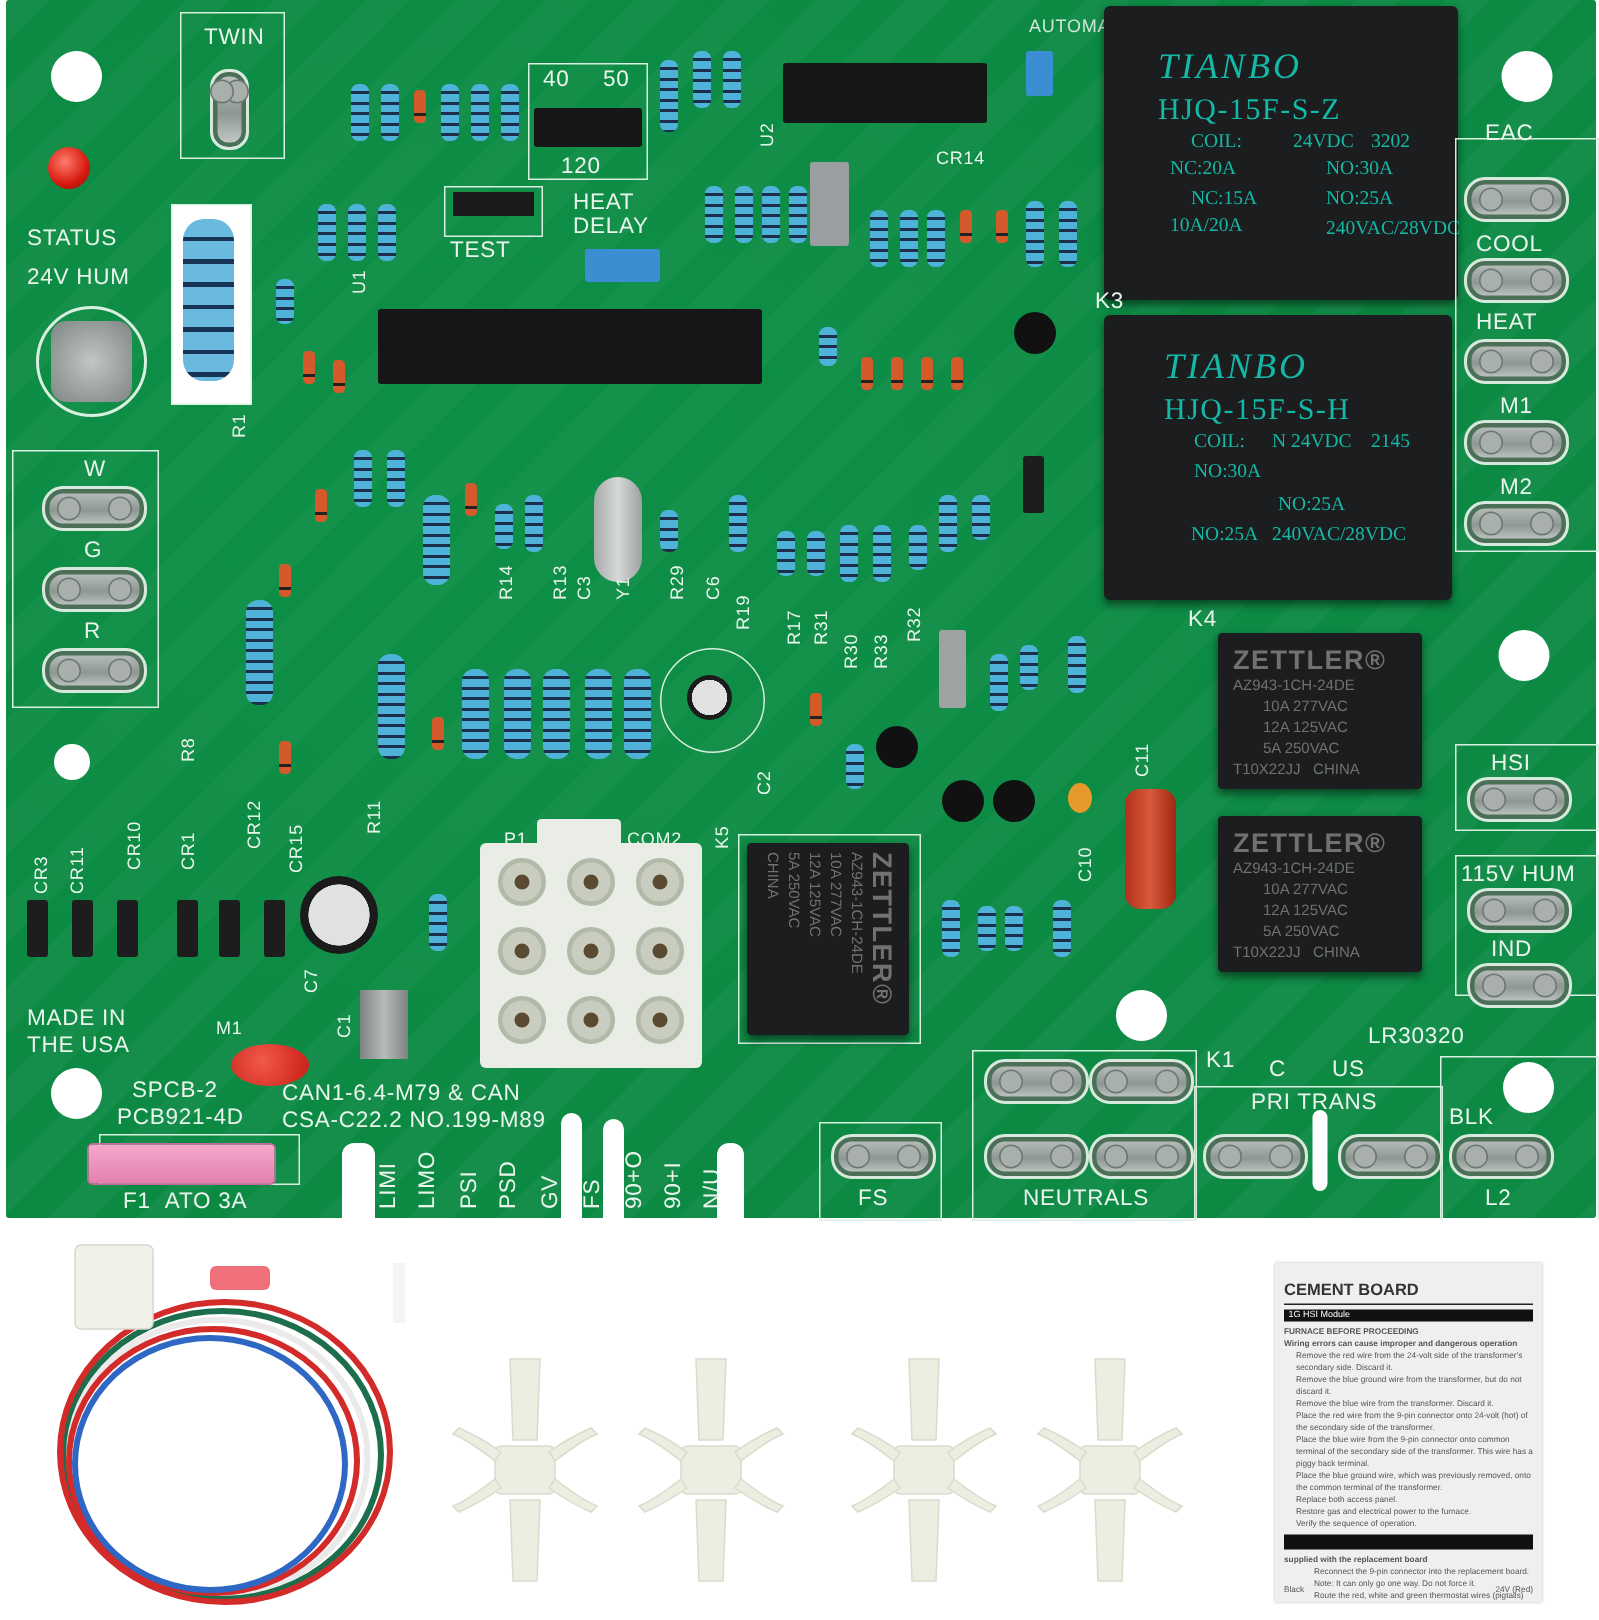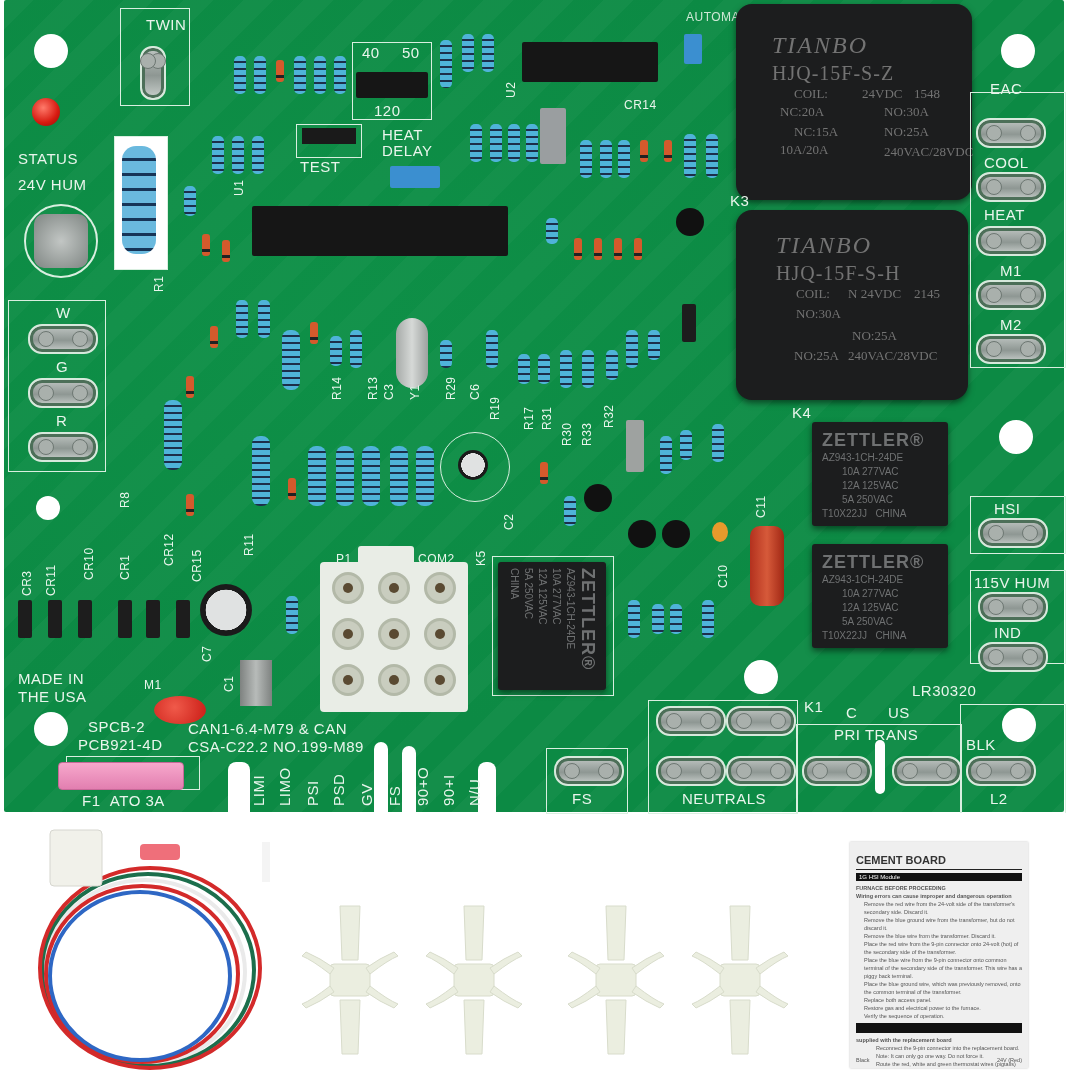--- a/index.html
+++ b/index.html
@@ -12,21 +12,21 @@
   .silk{position:absolute;color:#e9f5ec;font-size:15px;letter-spacing:0.5px;white-space:nowrap;}
   .silk.sm{font-size:12px;}
   .silk.vert{transform:rotate(-90deg);transform-origin:left top;}
   .box{position:absolute;border:1.5px solid #d9efe0;}
   .hole{position:absolute;background:#ffffff;border-radius:50%;}
   .notch{position:absolute;background:#ffffff;border-radius:8px 8px 0 0;}
   .terminal{position:absolute;width:66px;height:26px;border-radius:14px;border:2px solid #d7e9dc;
      background:linear-gradient(#bfc5c2,#8e9793 55%,#c9cfcc);box-shadow:inset 0 0 0 3px #4c6f58;}
   .terminal::before,.terminal::after{content:"";position:absolute;top:5px;width:14px;height:14px;border-radius:50%;background:#a9b0ac;border:1px solid #6d7772;}
   .terminal::before{left:8px}.terminal::after{right:8px}
-  .relay{position:absolute;background:#1c1d1e;border-radius:16px;color:#737373;font-family:"Liberation Serif",serif;box-shadow:0 3px 6px rgba(0,0,0,0.5);}
+  .relay{position:absolute;background:#1c1d1e;border-radius:4px;color:#14b8a6;font-family:"Liberation Serif",serif;box-shadow:0 3px 6px rgba(0,0,0,0.5);}
   .relay .brand{font-style:italic;font-size:24px;letter-spacing:2px;}
   .relay .line{font-size:13px;}
   .zrelay{position:absolute;background:#1c1d1e;border-radius:3px;color:#6f7172;font-family:"Liberation Sans",sans-serif;box-shadow:0 3px 6px rgba(0,0,0,0.5);padding:8px 10px;box-sizing:border-box;}
   .zrelay .brand{font-size:18px;font-weight:bold;letter-spacing:1px;}
   .zrelay .line{font-size:10px;line-height:14px;}
   .ic{position:absolute;background:#161616;border-radius:2px;}
   .resistor{position:absolute;width:12px;height:38px;border-radius:5px;background:
      repeating-linear-gradient(#4fb3d9 0 5px,#1d2e4a 5px 7px);}
   .resistor.big{width:18px;height:60px;border-radius:8px;}
   .diode{position:absolute;width:8px;height:22px;border-radius:3px;background:linear-gradient(#d45a2c 0 70%,#222 70% 80%,#d45a2c 80%);}
@@ -59,21 +59,21 @@
   <div class="hole" style="left:998px;top:708px;width:34px;height:34px"></div>
 
   <div class="notch" style="left:224px;top:762px;width:22px;height:52px"></div>
   <div class="notch" style="left:370px;top:742px;width:14px;height:72px"></div>
   <div class="notch" style="left:398px;top:746px;width:14px;height:68px"></div>
   <div class="notch" style="left:474px;top:762px;width:18px;height:52px"></div>
 
   <div class="silk sm" style="left:682px;top:10px;color:#cfe8d6">AUTOMATIC GAS IGNITION ... 20b-1995</div>
 
   <div class="box" style="left:116px;top:8px;width:68px;height:96px"></div>
-  <div class="silk" style="left:142px;top:16px">TWIN</div>
+  <div class="silk" style="left:132px;top:16px">TWIN</div>
   <div class="terminal" style="left:136px;top:46px;width:22px;height:50px;border-radius:12px"></div>
 
   <div class="led" style="left:28px;top:98px"></div>
   <div class="silk" style="left:14px;top:150px">STATUS</div>
   <div class="silk" style="left:14px;top:176px">24V HUM</div>
   <div style="position:absolute;left:20px;top:204px;width:74px;height:74px;border-radius:50%;border:2px solid #d9efe0;box-sizing:border-box"></div>
   <div style="position:absolute;left:30px;top:214px;width:54px;height:54px;border-radius:10px;background:radial-gradient(circle,#c2c6c4,#7e8582)"></div>
 
   <div style="position:absolute;left:110px;top:136px;width:52px;height:132px;background:#fff;border:1.5px solid #d9efe0"></div>
   <div class="resistor big" style="left:118px;top:146px;width:34px;height:108px;border-radius:14px;background:repeating-linear-gradient(#6ab9de 0 12px,#173457 12px 15px)"></div>
@@ -217,21 +217,21 @@
   <div class="resistor" style="left:624px;top:600px"></div>
   <div class="resistor" style="left:648px;top:604px;height:30px"></div>
   <div class="resistor" style="left:666px;top:604px;height:30px"></div>
   <div class="resistor" style="left:698px;top:600px"></div>
 
   <div class="relay" style="left:732px;top:4px;width:236px;height:196px">
     <div style="position:absolute;left:36px;top:28px" class="brand">TIANBO</div>
     <div style="position:absolute;left:36px;top:58px;font-size:20px;letter-spacing:1px">HJQ-15F-S-Z</div>
     <div style="position:absolute;left:58px;top:82px" class="line">COIL:</div>
     <div style="position:absolute;left:126px;top:82px" class="line">24VDC</div>
-    <div style="position:absolute;left:178px;top:82px" class="line">1548</div>
+    <div style="position:absolute;left:178px;top:82px" class="line">3202</div>
     <div style="position:absolute;left:44px;top:100px" class="line">NC:20A</div>
     <div style="position:absolute;left:148px;top:100px" class="line">NO:30A</div>
     <div style="position:absolute;left:58px;top:120px" class="line">NC:15A</div>
     <div style="position:absolute;left:148px;top:120px" class="line">NO:25A</div>
     <div style="position:absolute;left:44px;top:138px" class="line">10A/20A</div>
     <div style="position:absolute;left:148px;top:140px" class="line">240VAC/28VDC</div>
   </div>
   <div class="silk" style="left:726px;top:192px">K3</div>
 
   <div class="relay" style="left:732px;top:210px;width:232px;height:190px">

